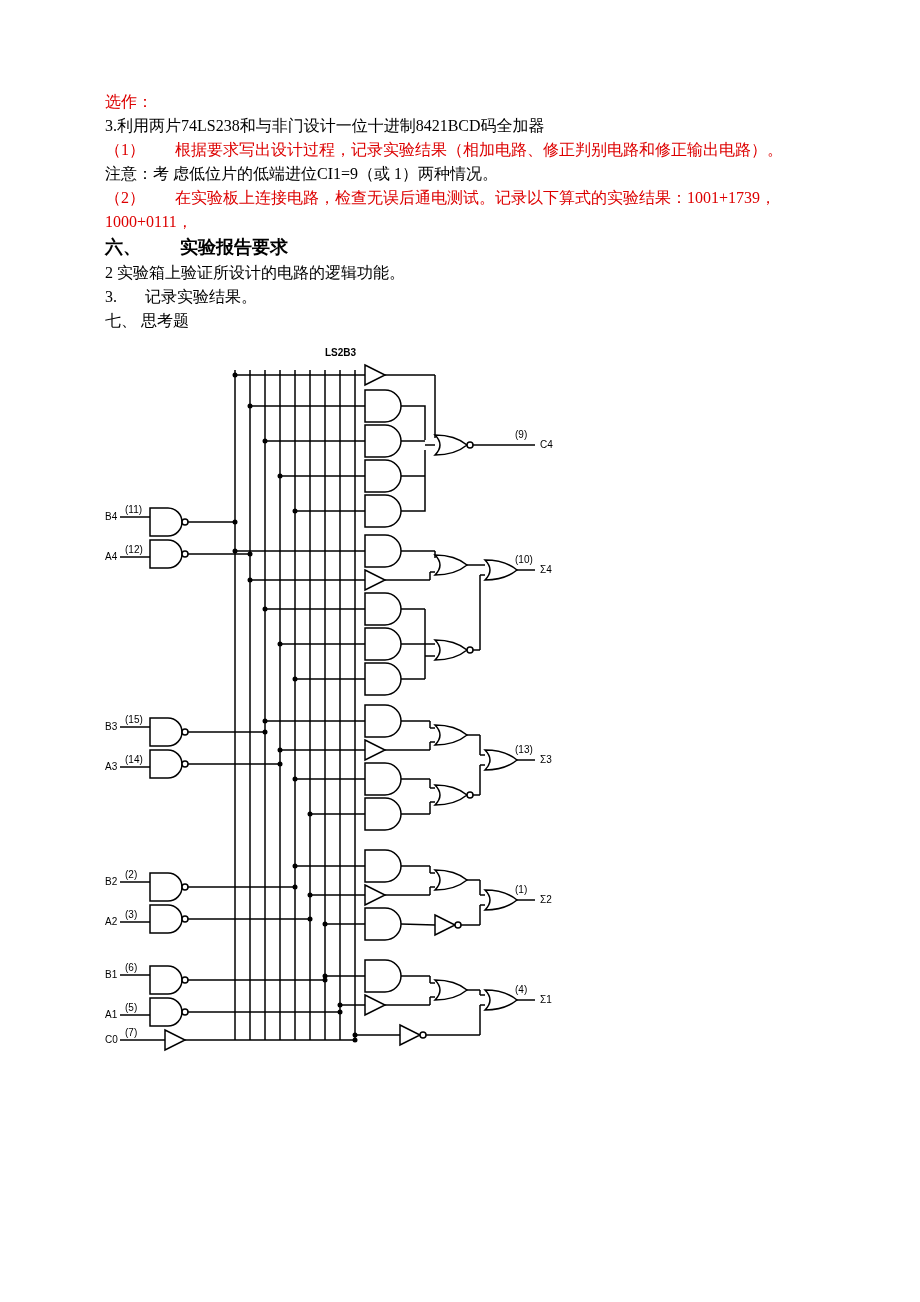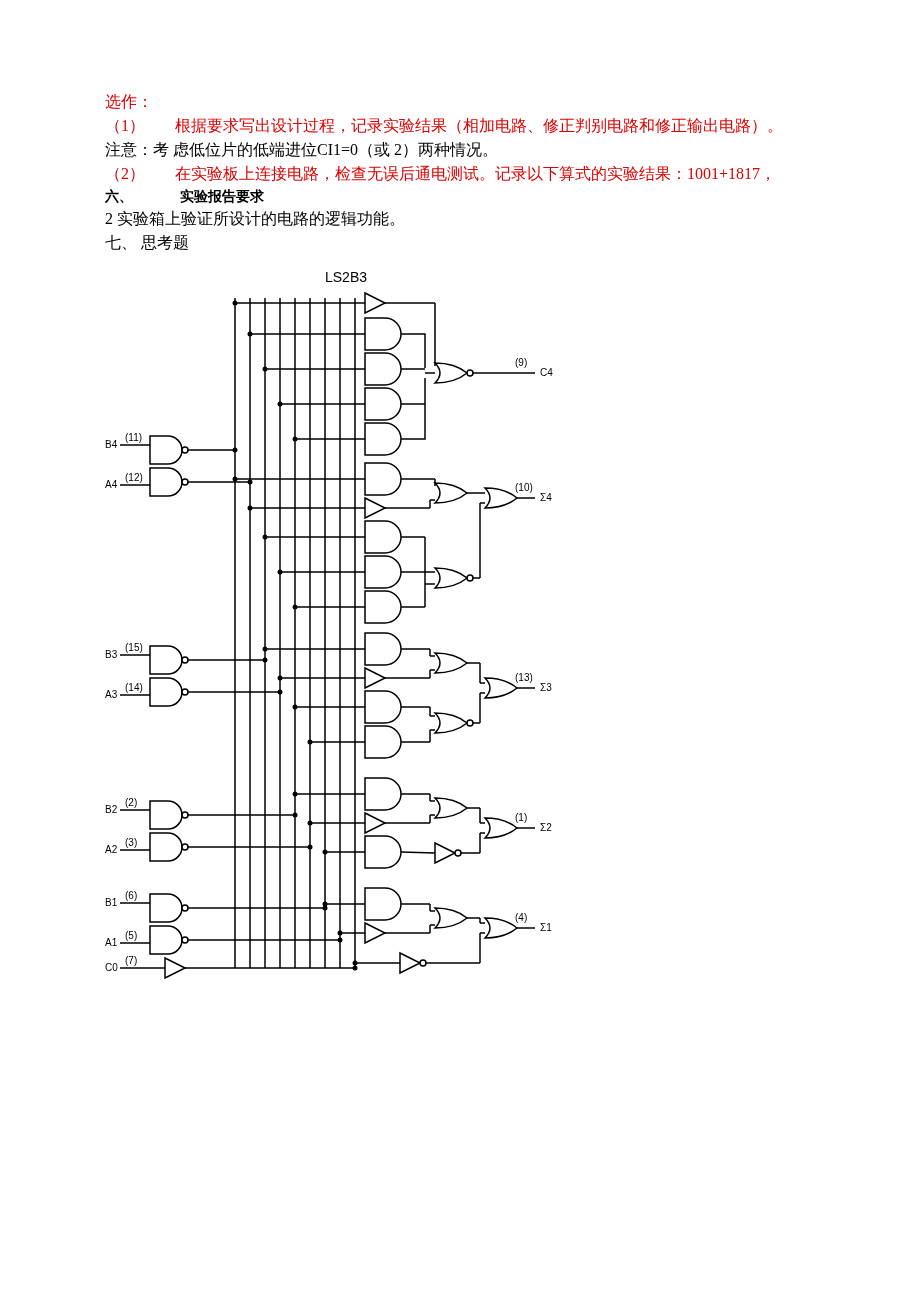--- a/index.html
+++ b/index.html
@@ -18,69 +18,74 @@
     box-sizing: border-box;
   }
   .red { color: #d00; }
   .indent-label {
     display: inline-block;
     width: 70px;
   }
   .section-heading {
     font-family: Liberation Sans, sans-serif;
     font-weight: bold;
-    font-size: 14px;
+    font-size: 18px;
   }
   .section-heading .num {
     display: inline-block;
     width: 75px;
   }
   .list-line .num {
     display: inline-block;
     width: 40px;
   }
   .diagram {
     margin-top: 8px;
   }
   .diagram-title {
     font-family: Arial, sans-serif;
-    font-weight: normal;
-    font-size: 14px;
+    font-weight: bold;
+    font-size: 10px;
     margin-left: 220px;
     margin-top: 12px;
   }
   svg text {
     font-family: Arial, sans-serif;
     font-size: 10px;
   }
 </style>
 </head>
 <body>
 
 <div class="page">
 
   <div class="red">选作：</div>
 
+  <div>3.利用两片74LS238和与非门设计一位十进制8421BCD码全加器</div>
 
   <div class="red">
     <span class="indent-label">（1）</span><span>根据要求写出设计过程，记录实验结果（相加电路、修正判别电路和修正输出电路）。</span>
   </div>
 
-  <div>注意：考 虑低位片的低端进位CI1=0（或 2）两种情况。</div>
+  <div>注意：考 虑低位片的低端进位CI1=9（或 1）两种情况。</div>
 
   <div class="red">
-    <span class="indent-label">（2）</span><span>在实验板上连接电路，检查无误后通电测试。记录以下算式的实验结果：1001+1817，</span>
-  </div>
+    <span class="indent-label">（2）</span><span>在实验板上连接电路，检查无误后通电测试。记录以下算式的实验结果：1001+1739，</span>
+  </div>
+  <div class="red">1000+0111，</div>
 
 
   <div class="section-heading">
     <span class="num">六、</span><span>实验报告要求</span>
   </div>
 
   <div>2 实验箱上验证所设计的电路的逻辑功能。</div>
+  <div class="list-line">
+    <span class="num">3.</span><span>记录实验结果。</span>
+  </div>
 
   <div>七、 思考题</div>
 
   <div class="diagram">
     <div class="diagram-title">LS2B3</div>
     <svg width="540" height="700" viewBox="0 0 540 700">
       <defs>
         <g id="nand2">
           <path d="M0,0 L18,0 A14,14 0 0 1 18,28 L0,28 Z" fill="#fff" stroke="#000" stroke-width="1.5"></path>
           <circle cx="35" cy="14" r="3" fill="#fff" stroke="#000" stroke-width="1.5"></circle>

